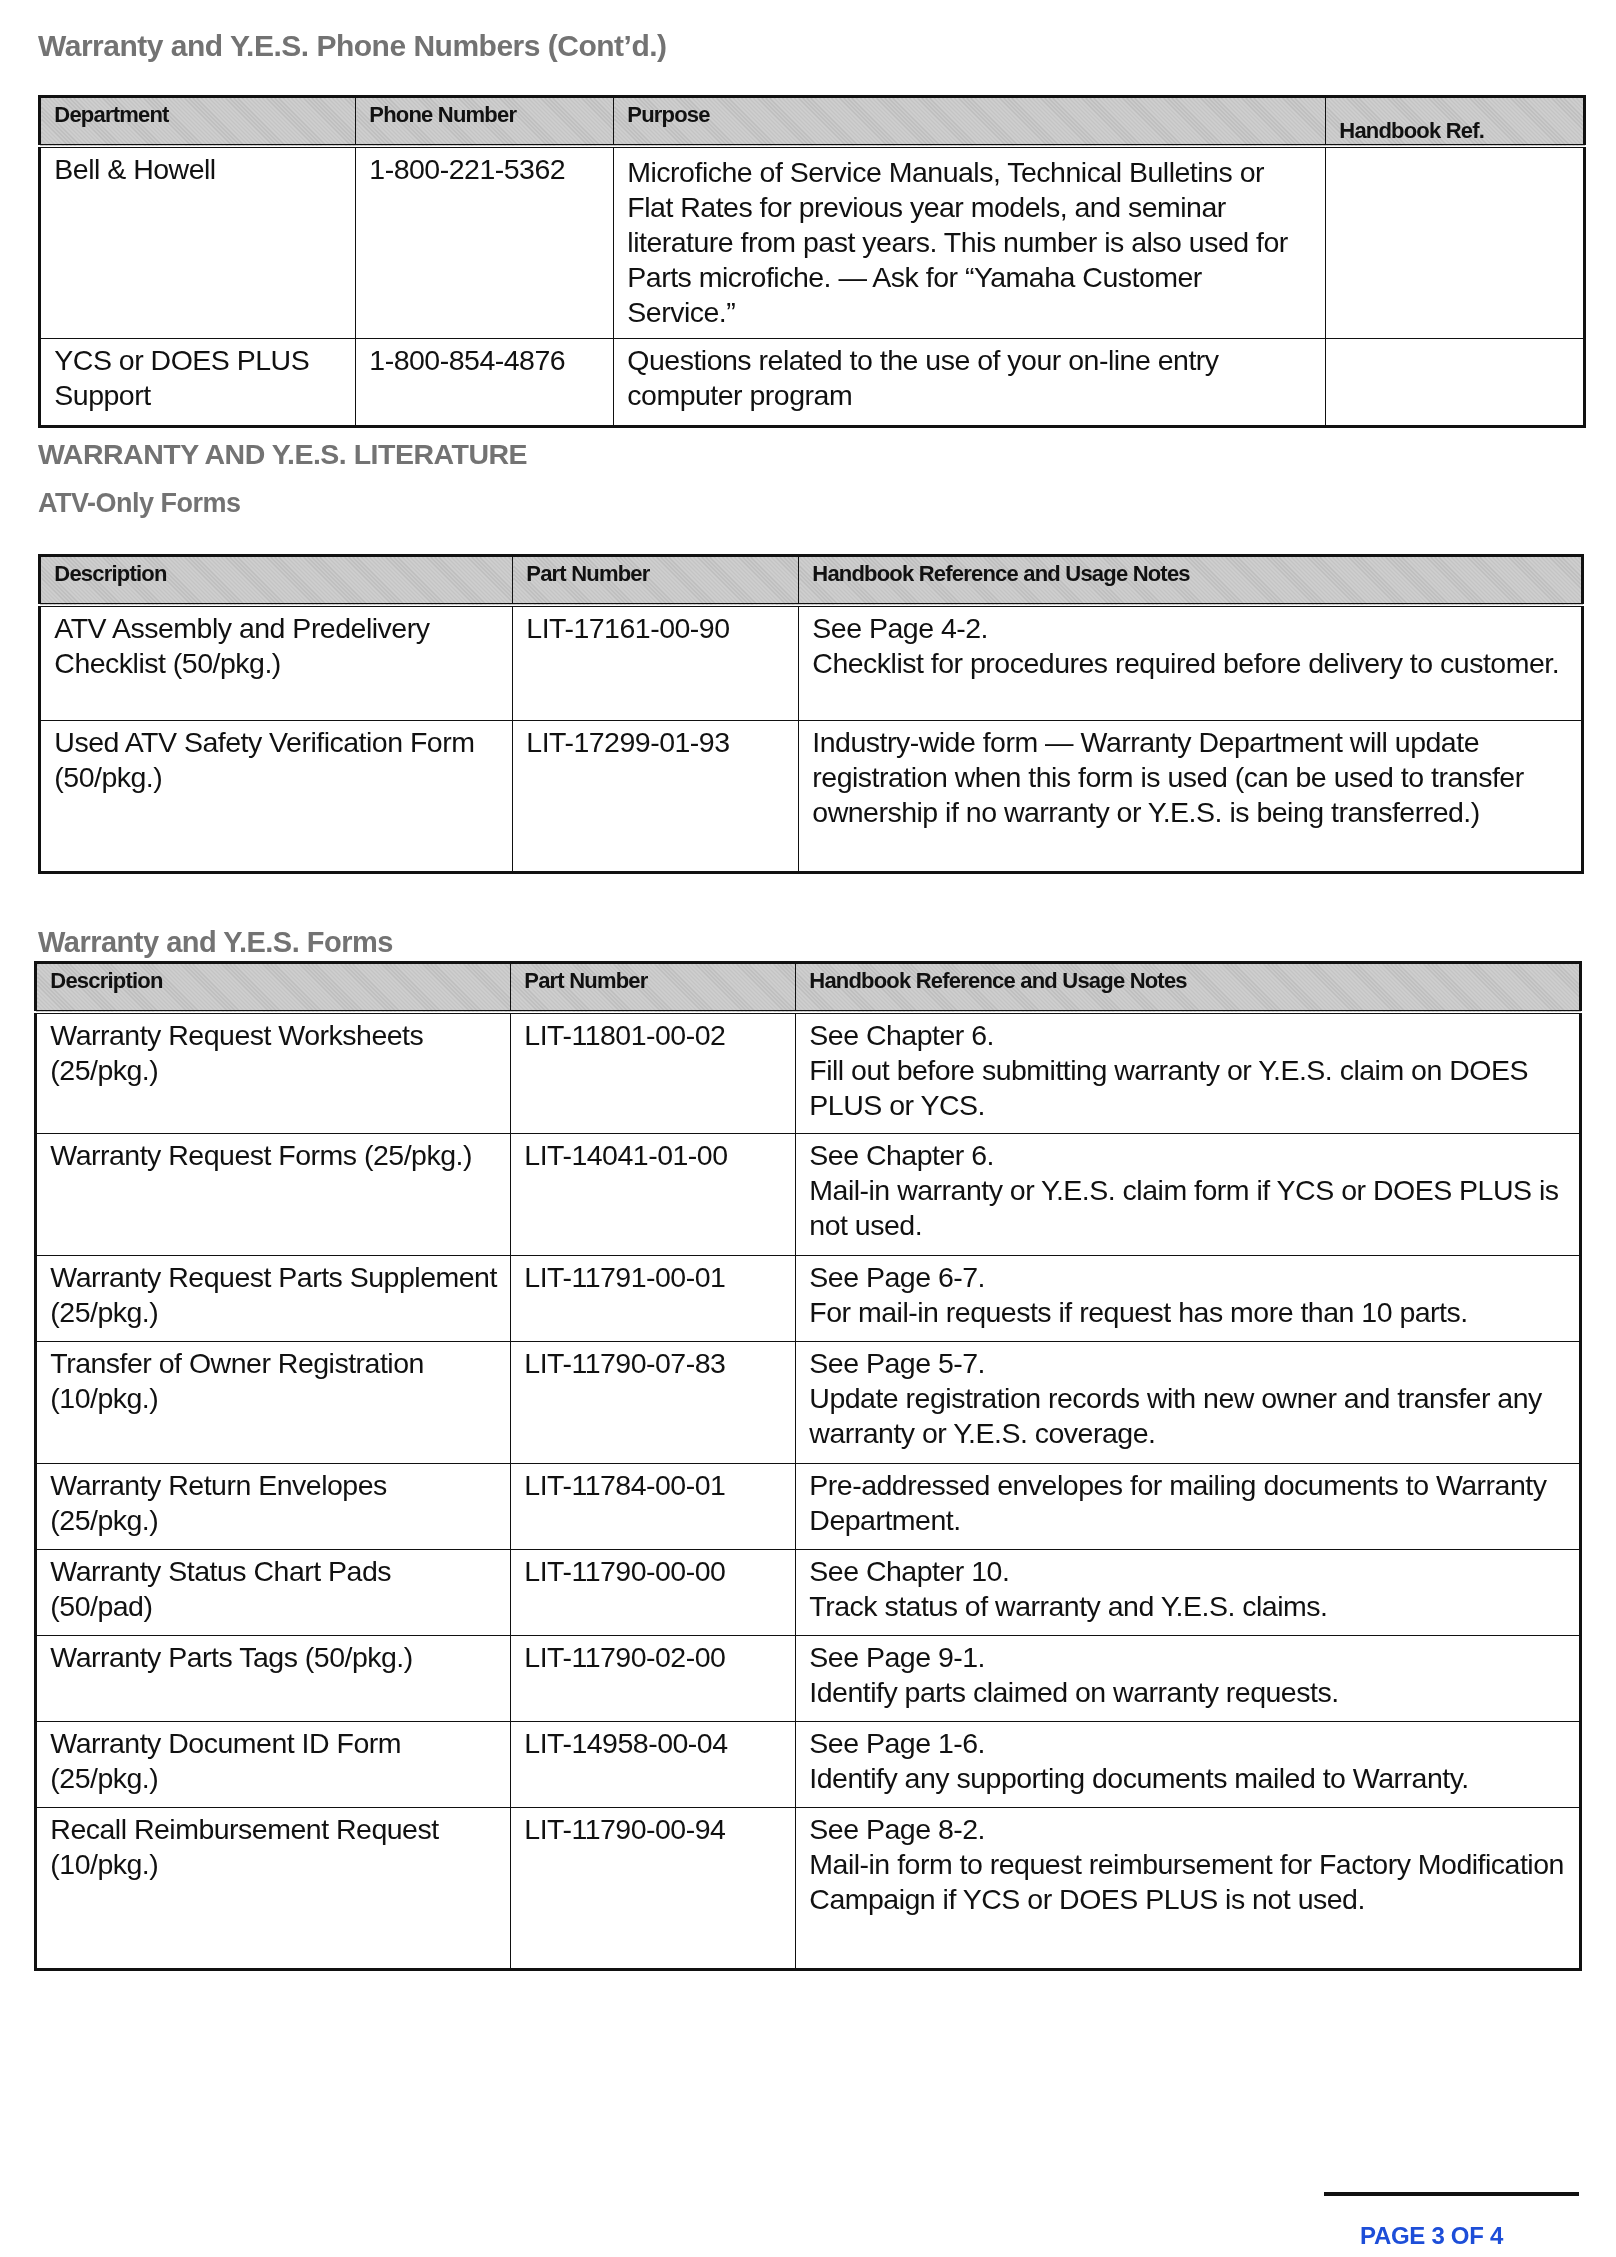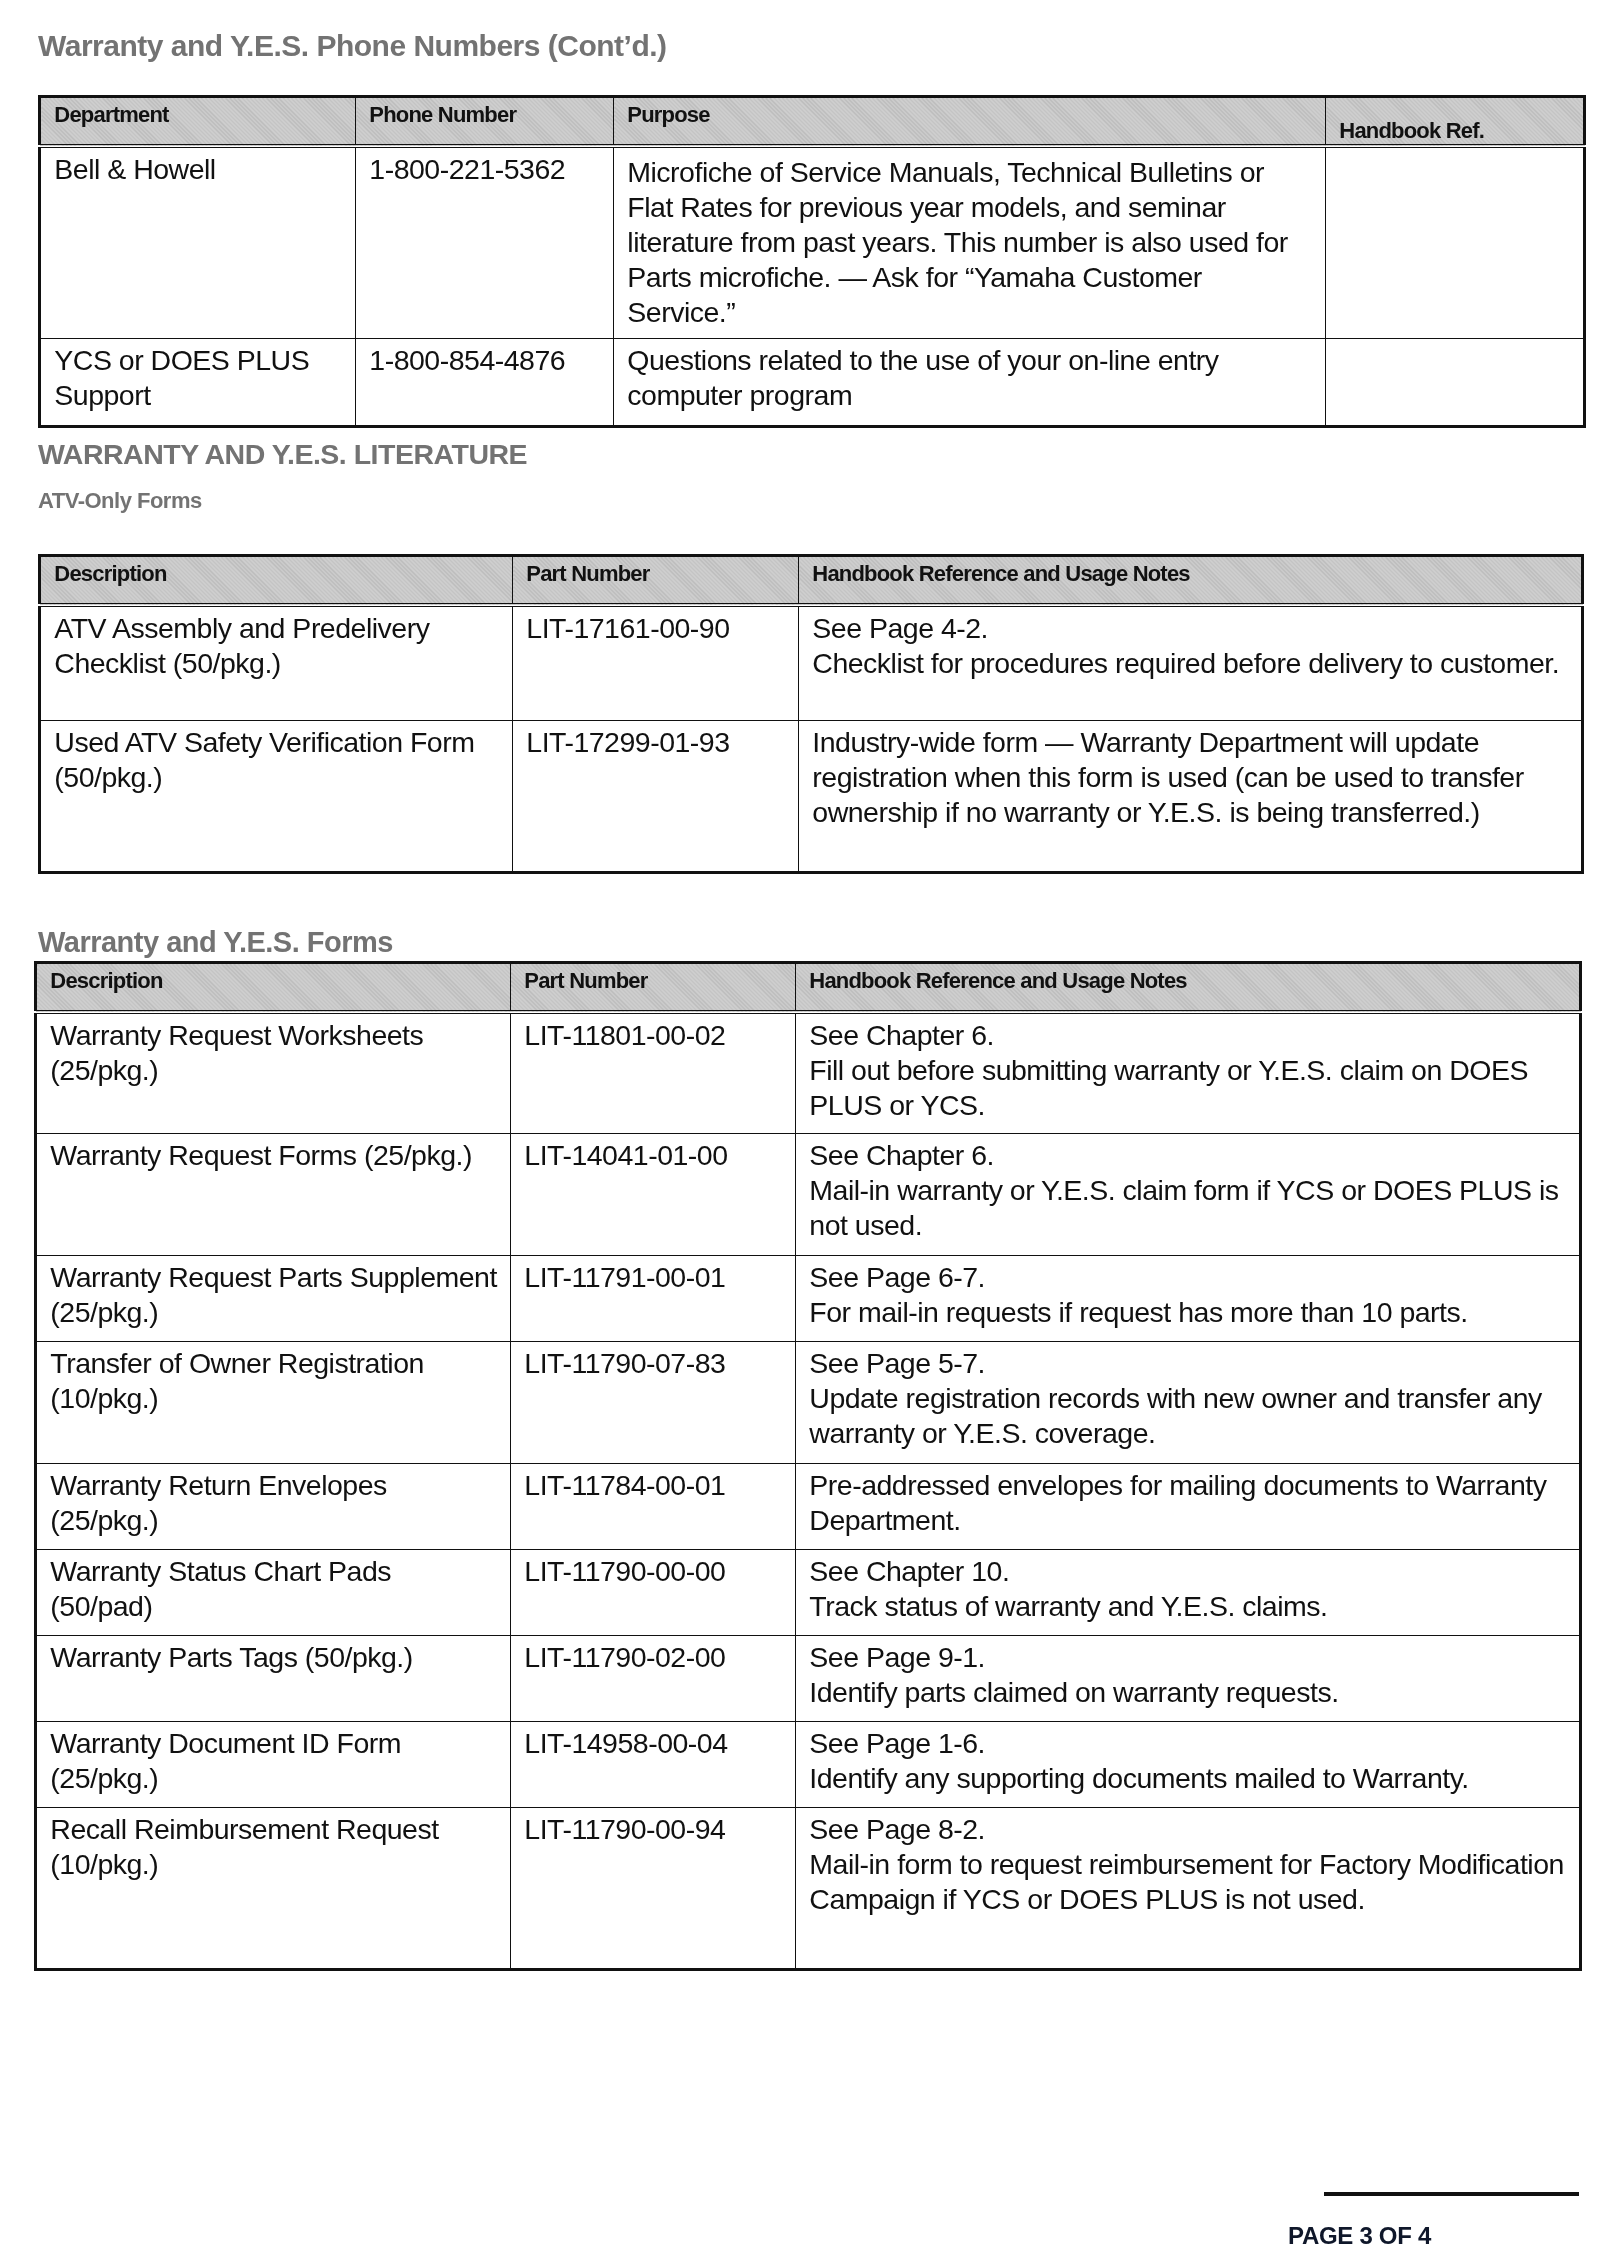--- a/index.html
+++ b/index.html
@@ -7,21 +7,21 @@
     width: 1617px; height: 2258px; position: relative; overflow: hidden;
     color: #111; font-family: "Liberation Sans", sans-serif;
   }
   .heading {
     position: absolute; left: 38px; margin: 0;
     font-family: "Liberation Sans", sans-serif; font-weight: bold;
     font-stretch: condensed; letter-spacing: -0.5px; color: #737373;
   }
   .h-title { top: 28.5px; font-size: 30px; }
   .h-section { top: 438px; font-size: 28.5px; }
-  .h-sub1 { top: 488px; font-size: 22px; }
+  .h-sub1 { top: 488px; font-size: 27px; }
   .h-sub2 { top: 926px; font-size: 29px; }
 
   table.doc {
     position: absolute; border-collapse: collapse; table-layout: fixed;
     border: 3.8px solid #111;
   }
   table.doc th, table.doc td {
     border: 1.9px solid #111; vertical-align: top; text-align: left;
     padding: 3.8px 11.4px 5.7px 13.3px;
     font-family: "Liberation Sans", sans-serif;
@@ -37,23 +37,23 @@
   }
   .t1 { left: 38px; top: 95px; width: 1545px; }
   .t2 { left: 38px; top: 554px; width: 1543px; }
   .t3 { left: 34px; top: 961px; width: 1545px; }
   .note-line { display: block; }
 
   .footer-rule {
     position: absolute; left: 1324px; top: 2192px; width: 255px; height: 3.8px; background: #111;
   }
   .footer-page {
-    position: absolute; left: 1288px; top: 2222px; margin: 0;
+    position: absolute; left: 1360px; top: 2222px; margin: 0;
     font-family: "Liberation Sans", sans-serif; font-weight: bold; font-size: 24px;
-    letter-spacing: -0.3px; color: #0f172a;
+    letter-spacing: -0.3px; color: #1d4ed8;
   }
 </style>
 </head>
 <body>
 
 <h1 class="heading h-title">Warranty and Y.E.S. Phone Numbers (Cont’d.)</h1>
 
 <table class="doc t1">
   <colgroup>
     <col style="width:316px">

